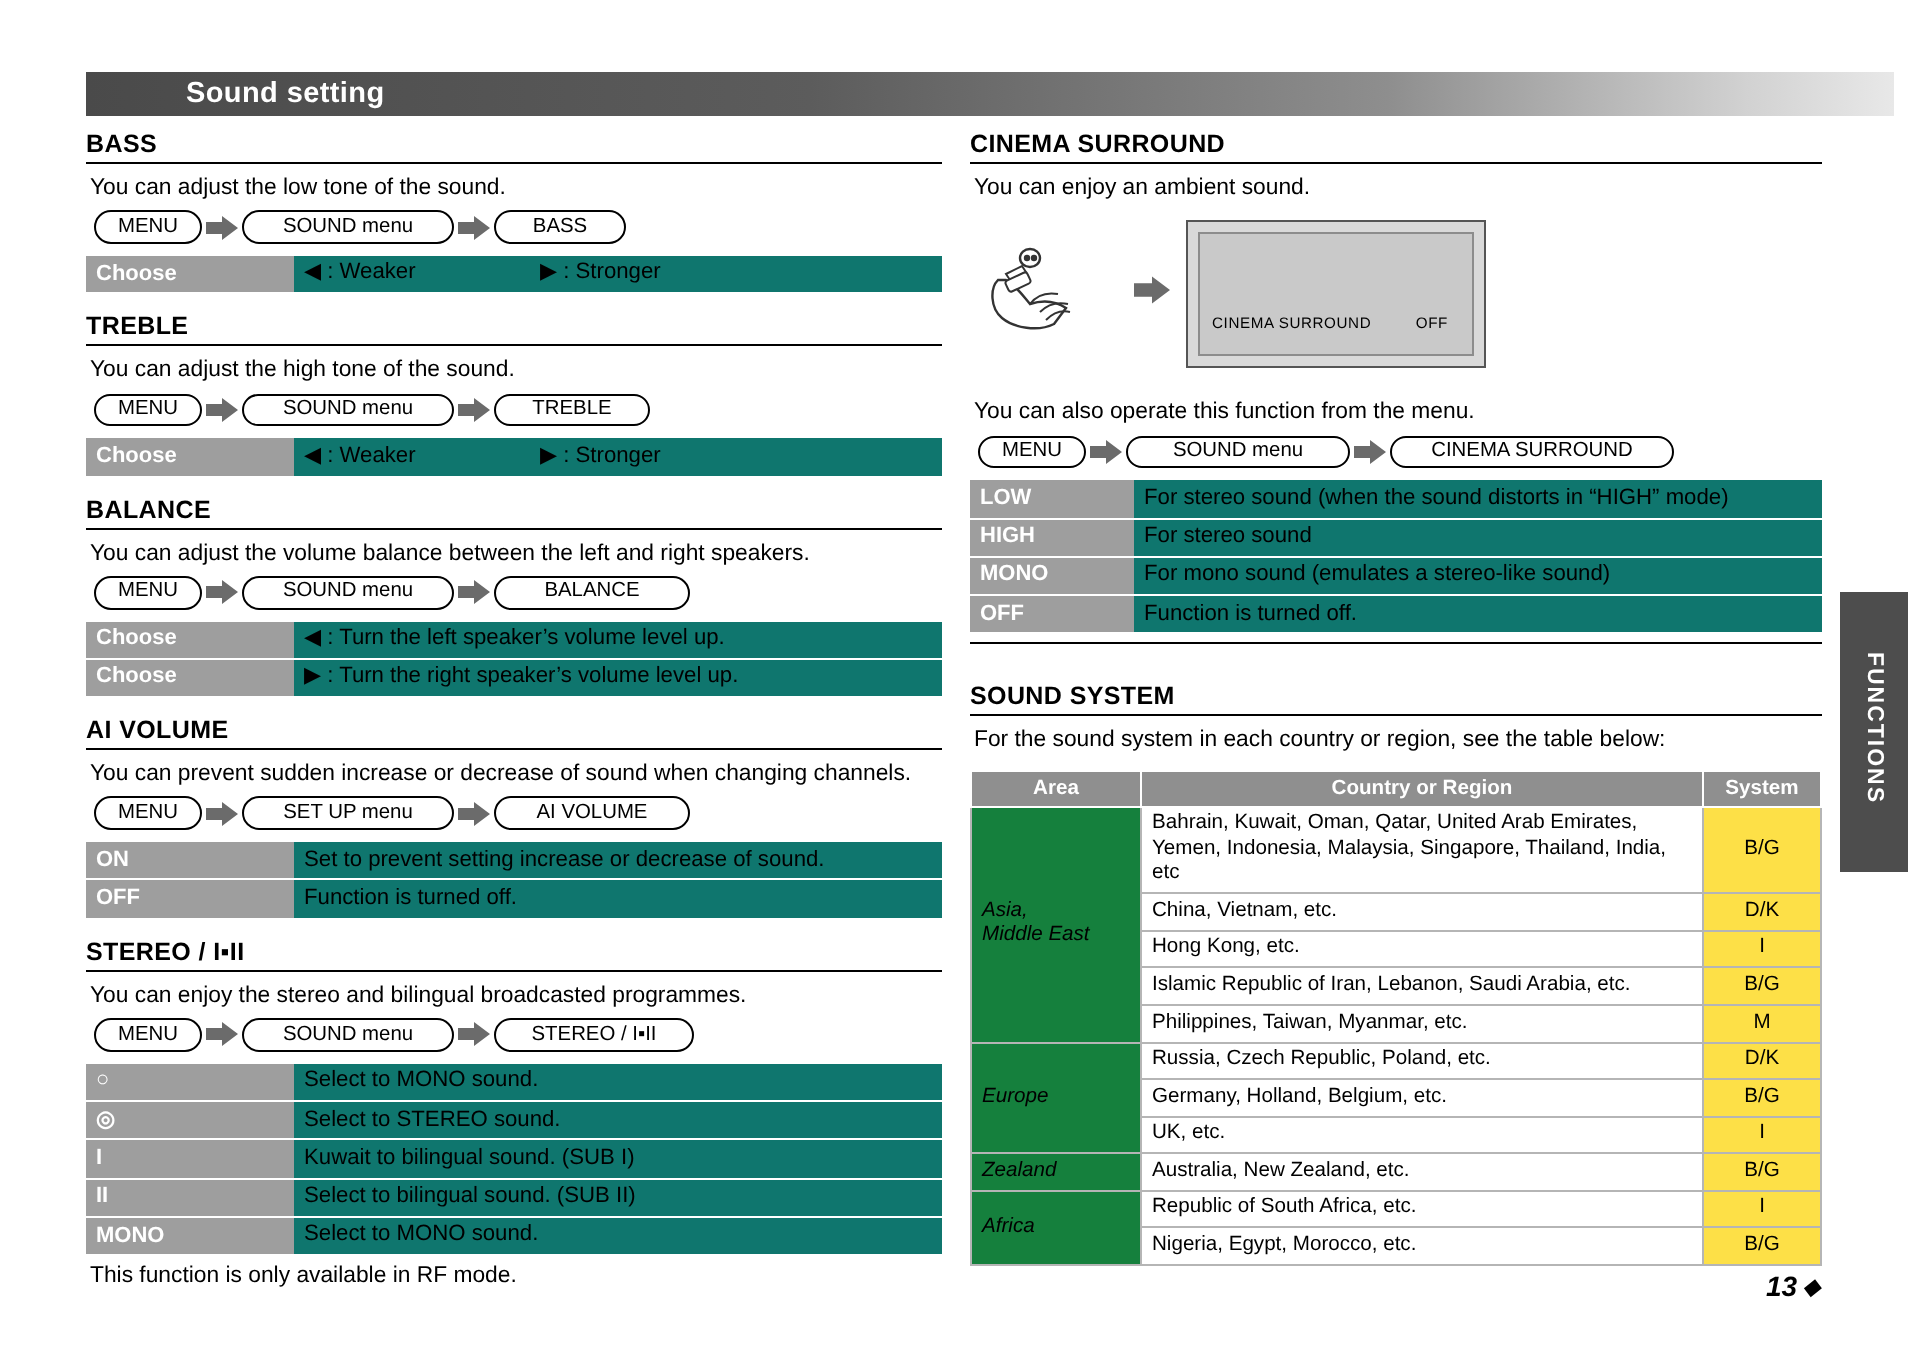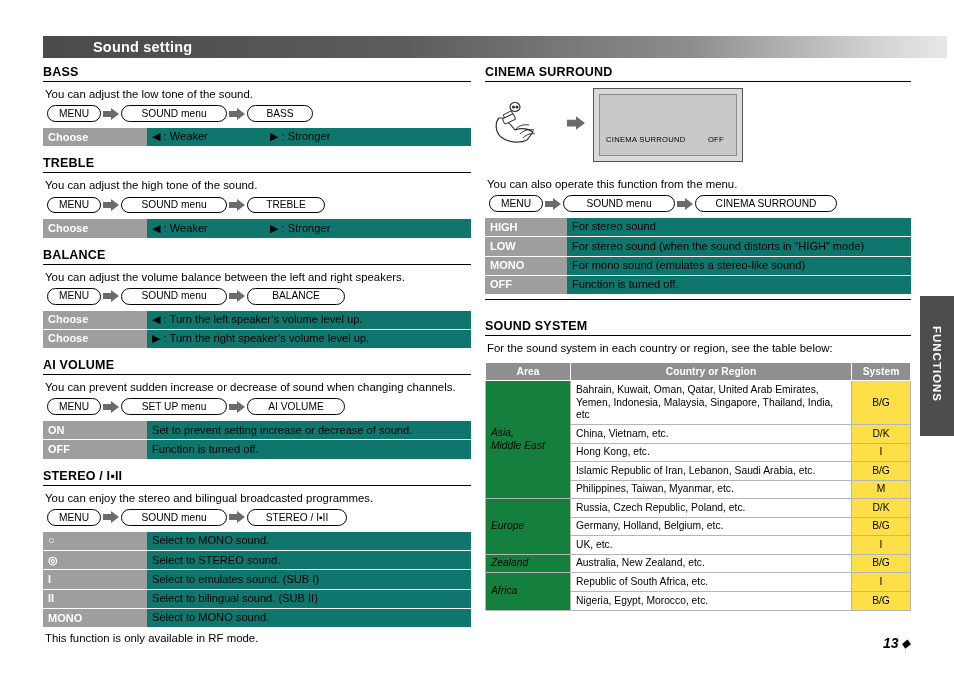--- a/index.html
+++ b/index.html
@@ -404,40 +404,41 @@
             <tr>
           <td class="cell-key">○</td>
           <td class="cell-val">Select to MONO sound.</td>
         </tr>
         <tr>
           <td class="cell-key">◎</td>
           <td class="cell-val">Select to STEREO sound.</td>
         </tr>
         <tr>
           <td class="cell-key">I</td>
-          <td class="cell-val">Select to emulates sound. (SUB I)</td>
+          <td class="cell-val">Kuwait to bilingual sound. (SUB I)</td>
         </tr>
         <tr>
           <td class="cell-key">II</td>
           <td class="cell-val">Select to bilingual sound. (SUB II)</td>
         </tr>
         <tr>
           <td class="cell-key">MONO</td>
           <td class="cell-val">Select to MONO sound.</td>
         </tr>
       </tbody>
         </table>
       <div class="note">This function is only available in RF mode.</div>
     </div>
   </div>
 
   <div class="col-right">
 
     <div>
       <div class="sec-head">CINEMA SURROUND</div>
+      <div class="desc">You can enjoy an ambient sound.</div>
 
       <div class="figure">
 
         <svg class="remote" viewBox="0 0 64 52">
           <ellipse cx="22" cy="9" rx="5" ry="4.5" fill="none" stroke="#333" stroke-width="1.2"></ellipse>
           <circle cx="20.5" cy="9" r="1.6" fill="#333"></circle>
           <circle cx="24" cy="9" r="1.6" fill="#333"></circle>
           <path d="M10 17 L18 13 L20 16 L12 20 Z" fill="none" stroke="#333" stroke-width="1"></path>
           <path d="M6 20 C2 24, 2 34, 8 39 C14 44, 26 46, 34 42 L40 34 C34 30, 28 30, 22 32 C18 27, 14 22, 10 20 Z" fill="#ffffff" stroke="#333" stroke-width="1.2"></path>
           <path d="M22 32 C25 28, 30 26, 36 27" fill="none" stroke="#333" stroke-width="1"></path>
@@ -469,26 +470,26 @@
         <div class="arrow">
             <svg width="16" height="12" viewBox="0 0 16 12">
               <path d="M0 3 h8 V0 l8 6 -8 6 V9 H0 Z" fill="#6b6b6b"></path>
             </svg>
           </div>
         <div class="pill w-cinema">CINEMA SURROUND</div>
       </div>
       <table class="grid choose-tbl">
         <tbody>
             <tr>
+          <td class="cell-key" style="width:72px;">LOW</td>
+          <td class="cell-val">For stereo sound (when the sound distorts in “HIGH” mode)</td>
+        </tr>
+        <tr>
           <td class="cell-key" style="width:72px;">HIGH</td>
           <td class="cell-val">For stereo sound</td>
-        </tr>
-        <tr>
-          <td class="cell-key" style="width:72px;">LOW</td>
-          <td class="cell-val">For stereo sound (when the sound distorts in “HIGH” mode)</td>
         </tr>
         <tr>
           <td class="cell-key" style="width:72px;">MONO</td>
           <td class="cell-val">For mono sound (emulates a stereo-like sound)</td>
         </tr>
         <tr>
           <td class="cell-key" style="width:72px;">OFF</td>
           <td class="cell-val">Function is turned off.</td>
         </tr>
       </tbody>

